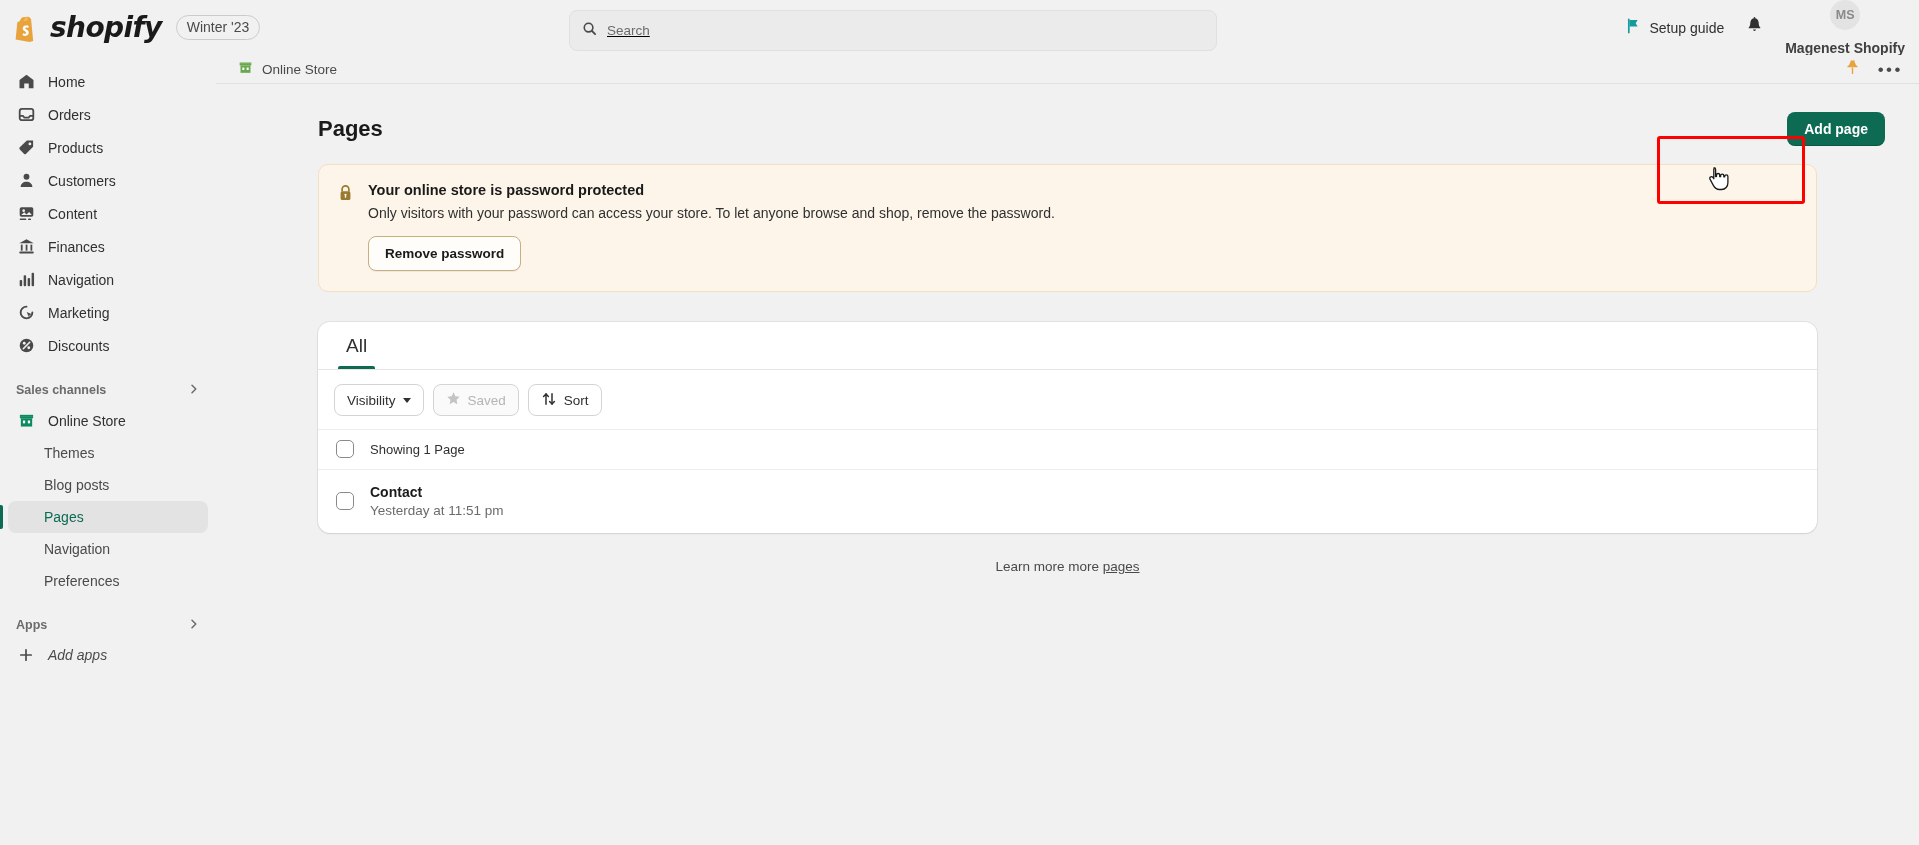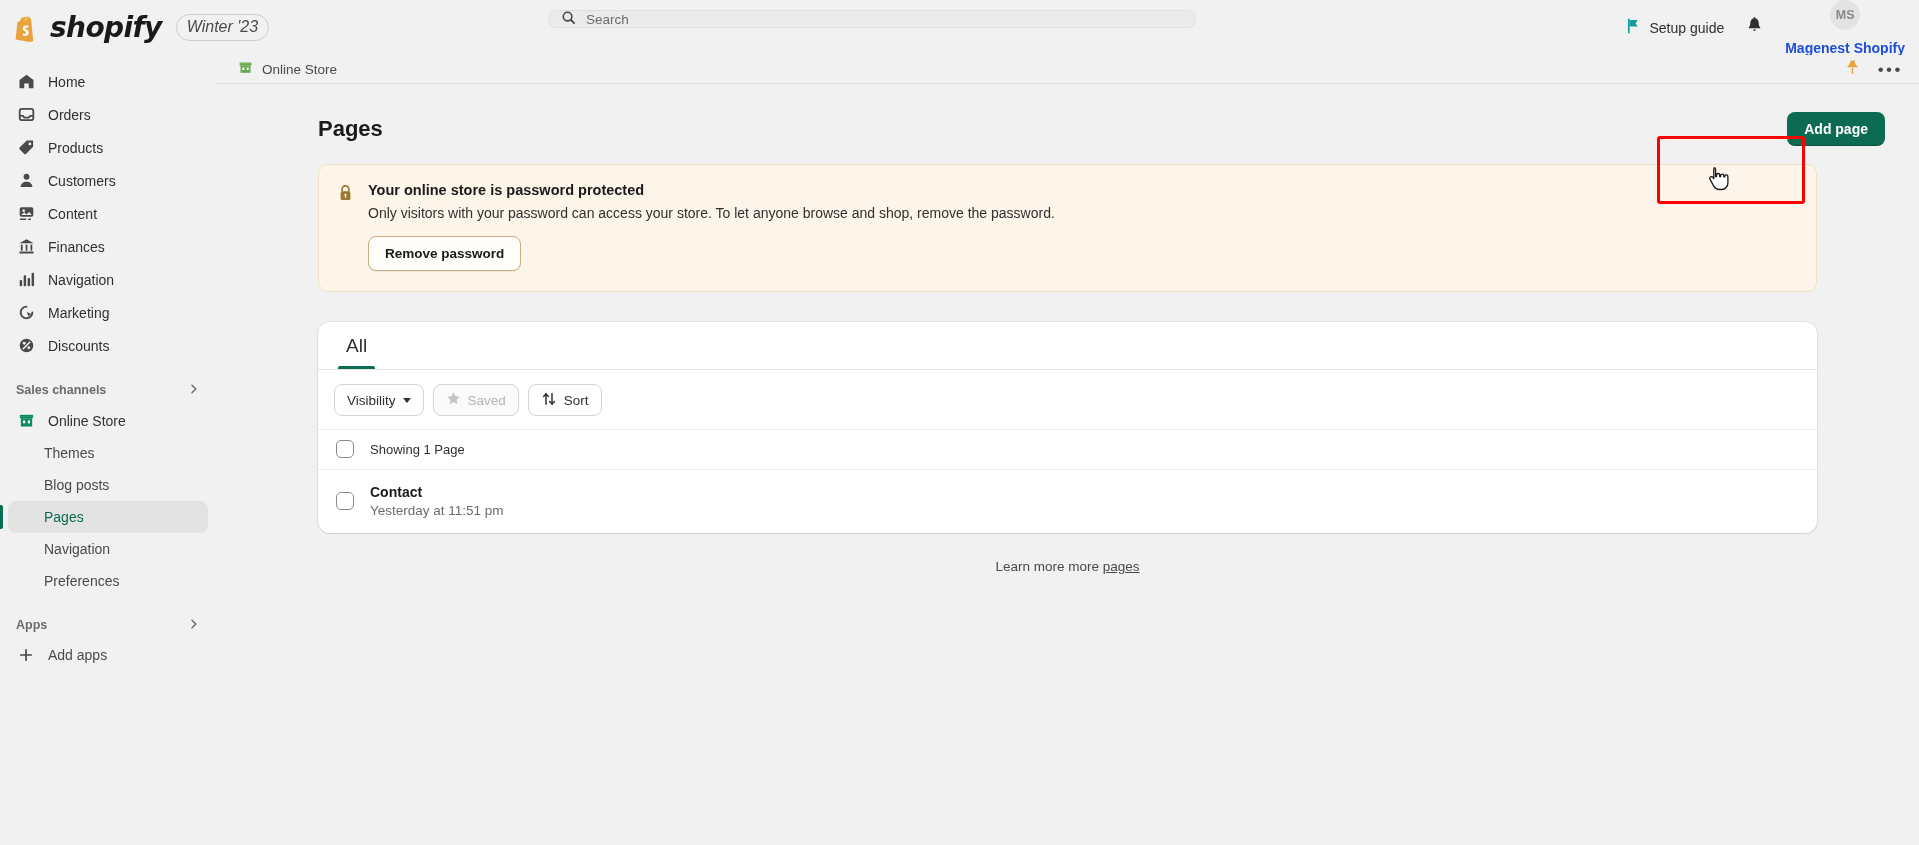--- a/index.html
+++ b/index.html
@@ -19,47 +19,47 @@
   }
   .brand { display: flex; align-items: center; gap: 10px; padding-left: 14px; }
   .shopify-bag { width: 26px; height: 28px; position: relative; }
   .wordmark {
     font-family: "DejaVu Sans", sans-serif;
     font-weight: 700; font-size: 28px; letter-spacing: -0.6px;
     color: #1a1a1a; font-style: italic;
   }
   .season-badge {
     border: 1px solid #c9cccf; border-radius: 14px;
-    padding: 3px 10px 4px; font-size: 16px; color: #4a4a4a;
-    font-style: italic; background: transparent; margin-left: 4px;
+    padding: 3px 10px 4px; font-size: 14px; color: #4a4a4a;
+    background: transparent; margin-left: 4px;
   }
   .search-wrap {
-    position: absolute; left: 548px; top: 10px;
-    width: 648px; height: 18px;
+    position: absolute; left: 569px; top: 10px;
+    width: 648px; height: 41px; text-decoration: underline;
   }
   .search-box {
     width: 100%; height: 100%;
     background: #ebebeb; border: 1px solid #e0e0e0; border-radius: 8px;
     display: flex; align-items: center; padding: 0 12px; gap: 10px;
   }
   .search-ph { color: #6b6b6b; font-size: 13.5px; }
   .top-right {
     position: absolute; right: 14px; top: 0; height: 55px;
     display: flex; align-items: center; gap: 22px;
   }
   .setup-guide { display: flex; align-items: center; gap: 8px; cursor: pointer; }
   .setup-guide span { font-size: 14px; color: #303030; }
   .avatar-block { display: flex; align-items: center; gap: 10px; cursor: pointer; flex-direction: column; }
   .avatar {
     width: 30px; height: 30px; border-radius: 50%;
     background: #e3e3e3; color: #8a8a8a;
     font-size: 12.5px; font-weight: 600;
     display: flex; align-items: center; justify-content: center;
   }
-  .store-name { font-size: 14px; font-weight: 600; color: #1d4ed8; }
+  .store-name { font-size: 14px; font-weight: 600; color: #404040; }
 
   
   .body-row { display: flex; height: 790px; }
   .sidebar {
     width: 216px; flex: 0 0 216px;
     background: #f1f1f1; padding-top: 10px;
     position: relative;
   }
   .nav-item {
     display: flex; align-items: center; gap: 12px;
@@ -87,21 +87,21 @@
   .channel-item {
     display: flex; align-items: center; gap: 12px;
     height: 33px; margin: 0 8px; padding: 0 8px;
     border-radius: 8px; cursor: pointer;
   }
   .channel-item .lbl { font-size: 14px; color: #303030; font-weight: 500; }
   .add-apps {
     display: flex; align-items: center; gap: 12px;
     height: 32px; margin: 0 8px; padding: 0 8px;
     border-radius: 8px; cursor: pointer;
-    font-size: 14px; color: #4a4a4a;
+    font-size: 14px; color: #4a4a4a; font-style: italic;
   }
 
   
   .main { flex: 1; background: #f1f1f1; display: flex; flex-direction: column; }
   .ctx-bar {
     height: 29px; background: #f1f1f1; border-bottom: 1px solid #e1e1e1;
     display: flex; align-items: center; padding: 0 14px 0 22px;
     position: relative;
   }
   .ctx-left { display: flex; align-items: center; gap: 9px; cursor: pointer; }

